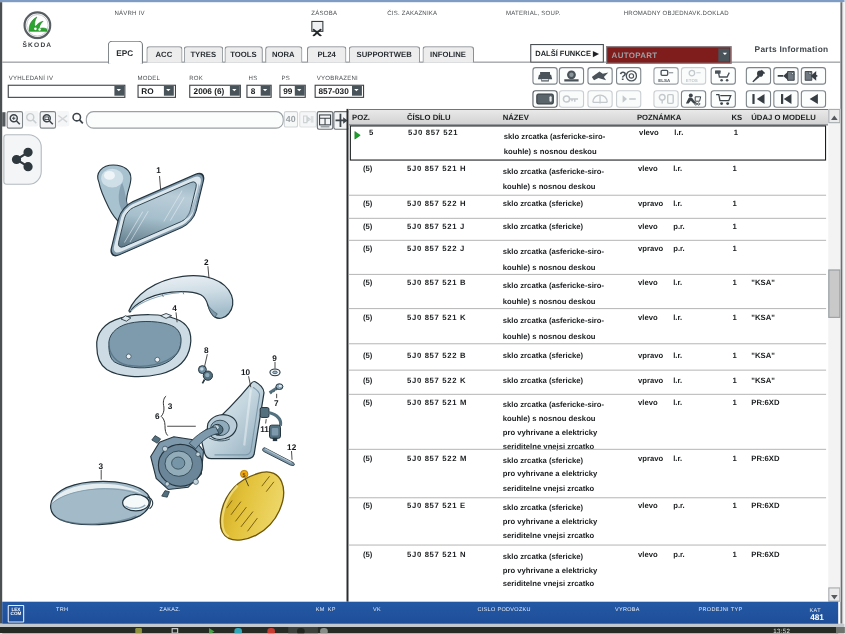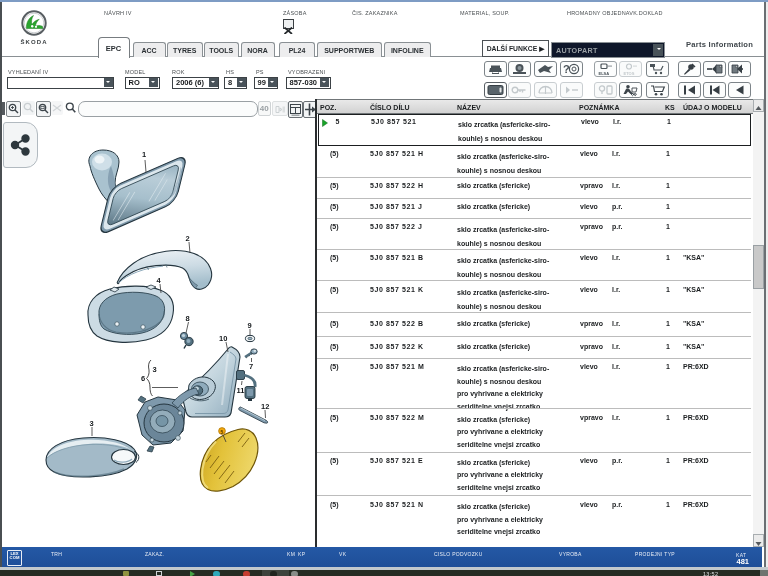--- a/index.html
+++ b/index.html
@@ -54,21 +54,21 @@
   <div class="tab" style="left:97.5px;top:37px;width:30px;height:20px;background:#fff;font-size:7.5px;z-index:3;border-color:#777c80;border-radius:4px 4px 0 0"><span style="position:relative;top:6px">EPC</span></div>
   <div class="tab" style="left:132.5px;top:42px;width:31px;height:14px"><span style="position:relative;top:3.5px">ACC</span></div>
   <div class="tab" style="left:167px;top:42px;width:33.5px;height:14px"><span style="position:relative;top:3.5px">TYRES</span></div>
   <div class="tab" style="left:203.5px;top:42px;width:33.5px;height:14px"><span style="position:relative;top:3.5px">TOOLS</span></div>
   <div class="tab" style="left:240.5px;top:42px;width:32px;height:14px"><span style="position:relative;top:3.5px">NORA</span></div>
   <div class="tab" style="left:279px;top:42px;width:34px;height:14px"><span style="position:relative;top:3.5px">PL24</span></div>
   <div class="tab" style="left:317px;top:42px;width:62.5px;height:14px"><span style="position:relative;top:3.5px">SUPPORTWEB</span></div>
   <div class="tab" style="left:383.5px;top:42px;width:45.5px;height:14px"><span style="position:relative;top:3.5px">INFOLINE</span></div>
 
   <div class="ab" style="left:482px;top:40px;width:65px;height:15px;border:1.6px solid #4a4f53;background:#fdfdfd;font-weight:bold;font-size:6.8px;color:#1d2124;text-align:center"><span style="position:relative;top:3.5px">DALŠÍ FUNKCE ▶</span></div>
-  <div class="ab" style="left:551px;top:41.5px;width:112px;height:14px;border:1px solid #8a9094;background:#0f172a">
+  <div class="ab" style="left:551px;top:41.5px;width:112px;height:14px;border:1px solid #8a9094;background:#7f1d1d">
     <span style="position:absolute;left:4px;top:3px;font-weight:bold;font-size:7.2px;color:#9aa0a4;letter-spacing:.3px">AUTOPART</span>
     <span style="position:absolute;right:1px;top:1px;bottom:1px;width:10px;background:#49535a"></span>
     <span style="position:absolute;right:3px;top:5px;border:2.5px solid transparent;border-top-color:#fff"></span>
   </div>
 
   <div class="tbtn" style="left:484px;top:61px">
     <svg width="21" height="14" viewBox="0 0 21 14">
         <path d="M6,3.5 h9 v3 h-9 z M5,6 h11 l1,4 h-13 z M7,9 h7 v3 h-7 z" fill="#4a5359"></path>
         <rect x="7.5" y="10" width="6" height="1" fill="#fff"></rect>
       </svg>

